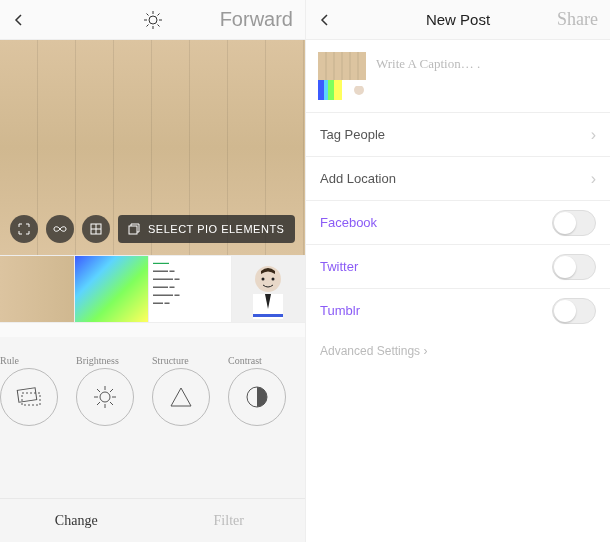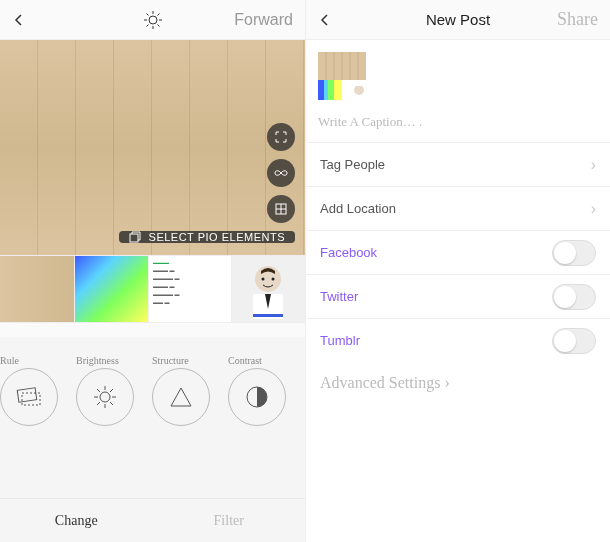--- a/index.html
+++ b/index.html
@@ -4,28 +4,28 @@
 <style>
 * { margin: 0; padding: 0; box-sizing: border-box; font-family: -apple-system, Helvetica, Arial, sans-serif; }
 body { width: 610px; height: 542px; display: flex; background: #fff; }
 .pane { height: 542px; }
 .left { width: 305px; background: #f5f5f5; }
 .right { width: 305px; background: #fff; border-left: 1px solid #eee; }
 
 
 .header { height: 40px; display: flex; align-items: center; justify-content: space-between; padding: 0 12px; background: #fafafa; border-bottom: 1px solid #eee; }
 .header-center { position: absolute; left: 50%; transform: translateX(-50%); font-size: 15px; font-weight: 500; color: #222; }
-.header-left, .header-right { font-size: 16px; color: #999; font-weight: 400; }
+.header-left, .header-right { font-size: 20px; color: #999; font-weight: 400; }
 .header-right.share { font-family: Georgia, serif; color: #bbb; font-size: 18px; }
 .header svg { display: block; }
 
 
 .image-area { position: relative; width: 305px; height: 215px; background: linear-gradient(90deg, #d4b896, #e0c9a8, #d8c098, #e2cba8, #d6be98); overflow: hidden; }
 .plank { position: absolute; top: 0; bottom: 0; width: 38px; background: linear-gradient(180deg, #dcc4a0 0%, #d0b890 50%, #dcc4a0 100%); border-right: 1px solid rgba(0,0,0,0.08); }
-.overlay-bar { position: absolute; bottom: 12px; left: 10px; right: 10px; display: flex; align-items: flex-end; gap: 8px; flex-direction: column; }
+.overlay-bar { position: absolute; bottom: 12px; left: 10px; right: 10px; display: flex; align-items: flex-start; gap: 8px; }
 .circ-btn { width: 28px; height: 28px; border-radius: 50%; background: rgba(40,40,40,0.75); display: flex; align-items: center; justify-content: center; }
 .pill-btn { flex: 1; height: 28px; border-radius: 4px; background: rgba(40,40,40,0.8); display: flex; align-items: center; gap: 8px; padding: 0 10px; color: #fff; font-size: 11px; letter-spacing: 0.5px; }
 
 
 .thumbs { display: flex; height: 68px; background: #fff; border-top: 1px solid #eee; border-bottom: 1px solid #eee; }
 .thumb { flex: 1; border-right: 1px solid #eee; position: relative; overflow: hidden; }
 .thumb:last-child { border-right: none; }
 .thumb.wood { background: linear-gradient(90deg, #dcc4a0, #d0b890); }
 .thumb.gradient { background: linear-gradient(135deg, #3b5bff 0%, #5dd4ff 30%, #7fff5d 60%, #ffff5d 100%); }
 .thumb.list { background: #fff; padding: 4px; font-size: 5px; color: #666; line-height: 1.6; }
@@ -40,29 +40,29 @@
 .adjust-item { flex: 0 0 76px; display: flex; flex-direction: column; gap: 2px; }
 .adjust-label { font-size: 10px; color: #888; font-family: Georgia, serif; }
 .adjust-circle { width: 58px; height: 58px; border-radius: 50%; border: 1px solid #bbb; display: flex; align-items: center; justify-content: center; background: #f5f5f5; }
 
 
 .bottom-tabs { position: absolute; bottom: 0; width: 305px; height: 44px; display: flex; align-items: center; background: #f5f5f5; border-top: 1px solid #e8e8e8; }
 .tab { flex: 1; text-align: center; font-size: 14px; font-family: Georgia, serif; color: #bbb; }
 .tab.active { color: #333; }
 
 
-.caption-row { display: flex; padding: 12px; gap: 10px; align-items: flex-start; flex-direction: column; }
+.caption-row { display: flex; padding: 12px; gap: 10px; align-items: flex-start; }
 .caption-thumb { width: 48px; height: 48px; }
 .caption-input { flex: 1; font-size: 13px; color: #bbb; font-family: Georgia, serif; padding-top: 4px; }
 .row { height: 44px; display: flex; align-items: center; justify-content: space-between; padding: 0 14px; border-top: 1px solid #eee; font-size: 13px; color: #555; font-family: Georgia, serif; }
 .row.sub { color: #8b5cf6; }
 .chevron { color: #ccc; font-size: 16px; }
 .toggle { width: 44px; height: 26px; border-radius: 13px; background: #eee; border: 1px solid #ddd; position: relative; }
 .toggle::after { content: ''; position: absolute; width: 22px; height: 22px; border-radius: 50%; background: #fff; top: 1px; left: 1px; box-shadow: 0 1px 2px rgba(0,0,0,0.2); }
-.adv-row { padding: 12px 14px; font-size: 16px; color: #bbb; font-family: Liberation Serif, serif; }
+.adv-row { padding: 12px 14px; font-size: 12px; color: #bbb; font-family: Liberation Sans, sans-serif; }
 
 .left { position: relative; }
 </style>
 </head>
 <body>
 
 <div class="pane left">
   <div class="header">
     <div class="header-left">
       <svg width="14" height="14" viewBox="0 0 14 14">

